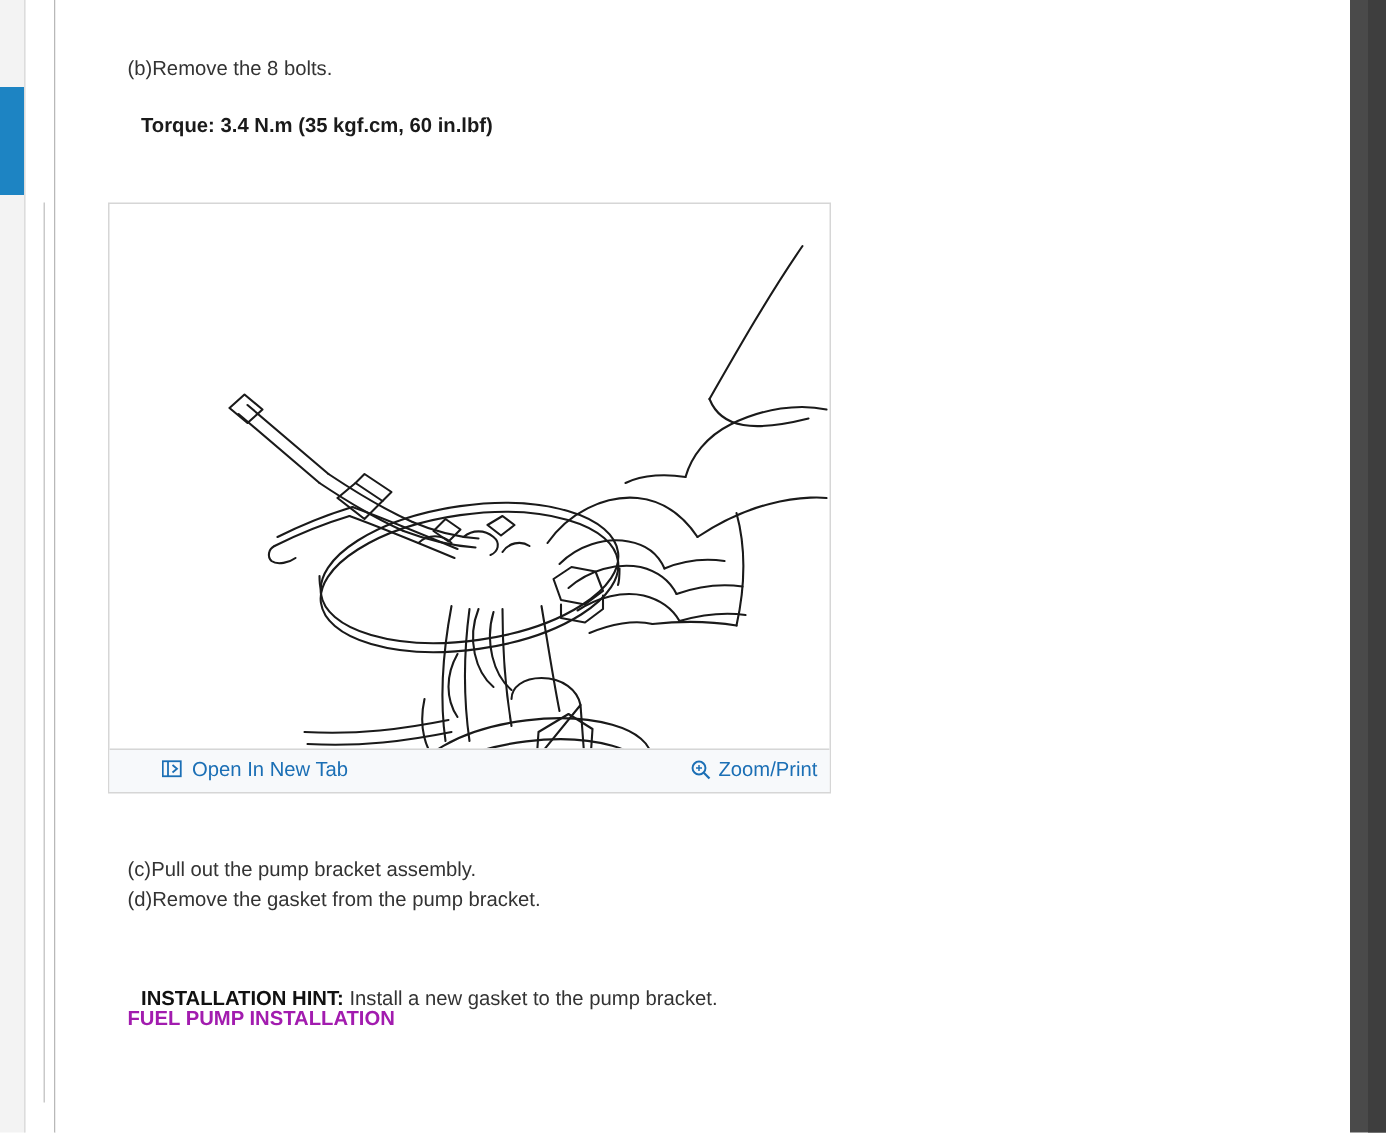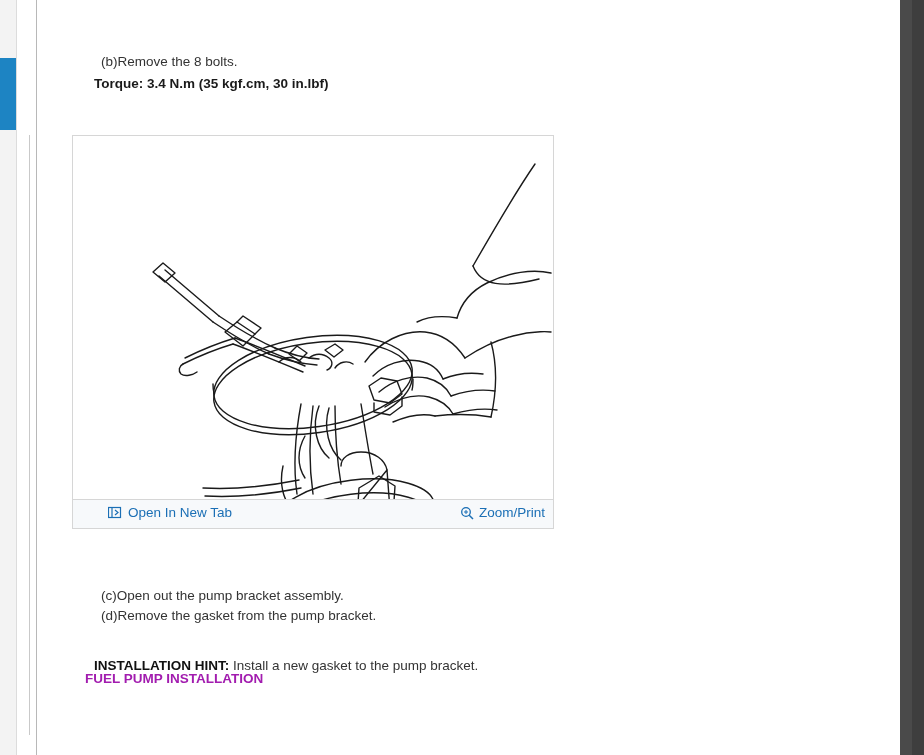--- a/index.html
+++ b/index.html
@@ -81,21 +81,21 @@
   
   .content {
     position: absolute;
     left: 57px;
     top: 0;
     width: 843px;
     height: 755px;
   }
 
   .step-line {
-    margin: 16px;
+    margin: 0;
     padding: 0;
     color: #333;
     font-size: 13.5px;
     line-height: 20px;
   }
 
   .p-b { position: absolute; left: 28px; top: 36px; }
   .torque { position: absolute; left: 37px; top: 76px; font-weight: bold; font-size: 13.5px; color: #1a1a1a;}
 
   .figure {
@@ -174,21 +174,21 @@
 <div class="right-panel">
   <div class="right-panel-inner"></div>
 </div>
 
 <div class="content">
 
   <div class="step-line p-b">
     <span>(b)</span><span>Remove the 8 bolts.</span>
   </div>
 
-  <div class="torque">Torque: 3.4 N.m (35 kgf.cm, 30 in.lbf)</div>
+  <div class="torque">Torque: 3.4 N.m (35 kgf.cm, 60 in.lbf)</div>
 
   <div class="figure">
     <div class="figure-img">
       <svg width="480" height="363" viewBox="0 0 480 363" xmlns="http://www.w3.org/2000/svg">
         <g fill="none" stroke="#1a1a1a" stroke-width="1.4" stroke-linecap="round" stroke-linejoin="round">
 
           <path d="M462 28 C 440 60, 420 95, 400 130"></path>
           <path d="M400 130 C 408 150, 430 152, 466 143"></path>
 
           <path d="M292 226 C 306 206, 330 194, 352 196 C 372 198, 384 210, 392 222"></path>
@@ -304,21 +304,21 @@
             <path d="M9.2 9.2 L13 13" stroke="#1b6fb5" stroke-width="1.5"></path>
             <path d="M4 6 h4 M6 4 v4" stroke="#1b6fb5" stroke-width="1"></path>
           </svg>
         </span>
         <span class="bar-link">Zoom/Print</span>
       </div>
     </div>
   </div>
 
   <div class="step-line p-c">
-    <span>(c)</span><span>Open out the pump bracket assembly.</span>
+    <span>(c)</span><span>Pull out the pump bracket assembly.</span>
   </div>
 
   <div class="step-line p-d">
     <span>(d)</span><span>Remove the gasket from the pump bracket.</span>
   </div>
 
   <div class="hint">
     <b>INSTALLATION HINT:</b><span> Install a new gasket to the pump bracket.</span>
   </div>
 

